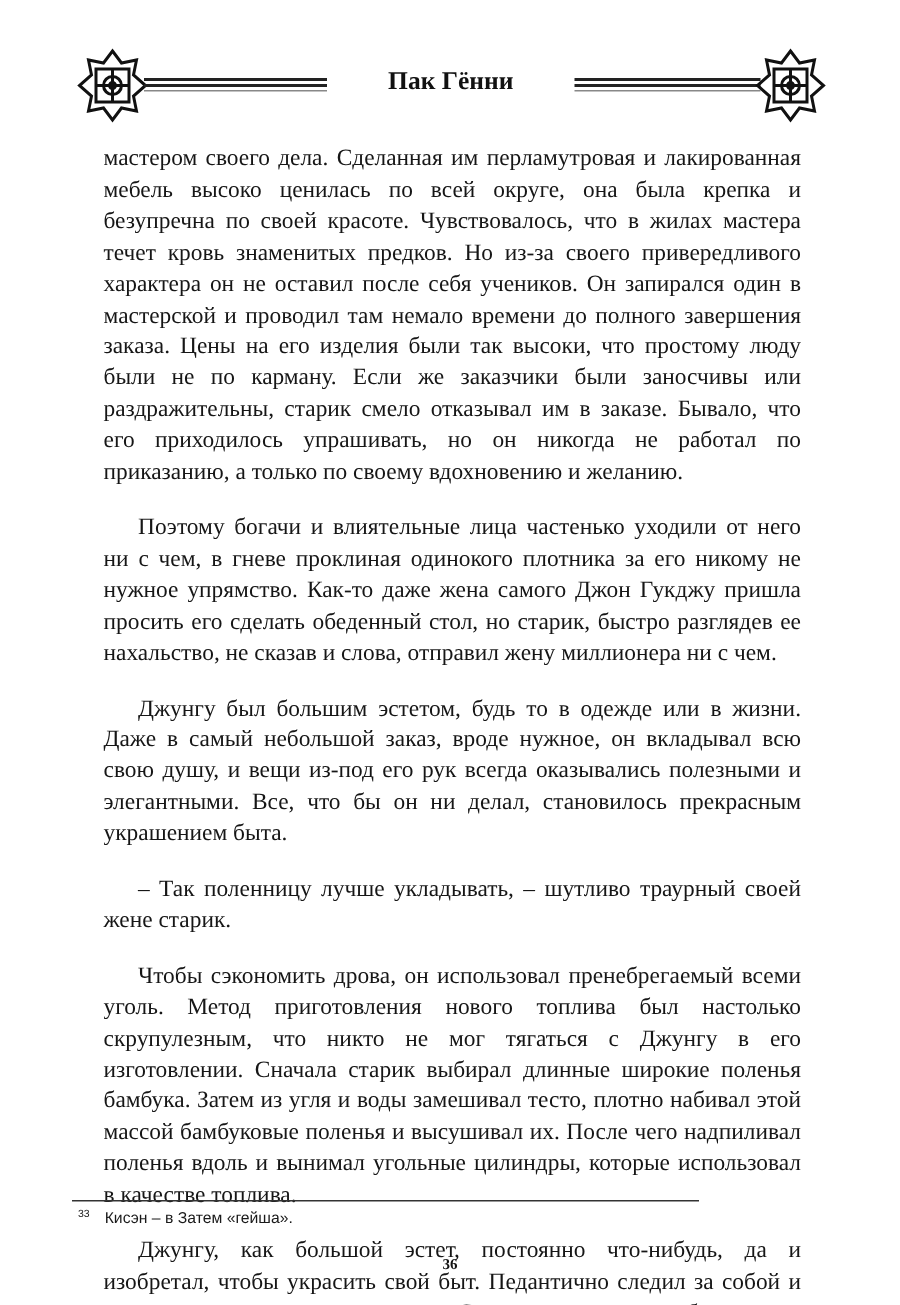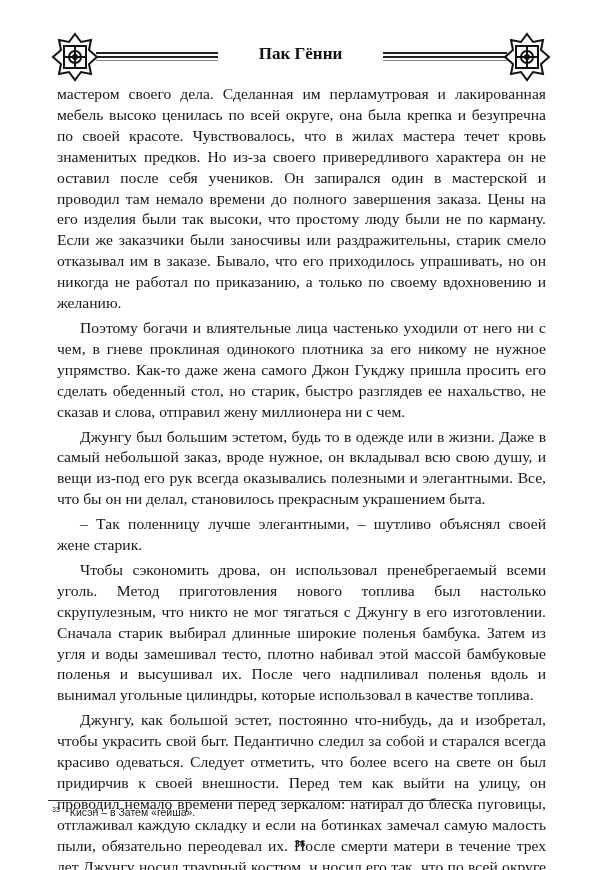--- a/index.html
+++ b/index.html
@@ -15,21 +15,21 @@
   .rule.right { left: 383px; width: 124px; }
   .rule .l1 { position: absolute; left: 0; right: 0; top: 0; height: 2px; background: #222; }
   .rule .l2 { position: absolute; left: 0; right: 0; top: 4px; height: 2px; background: #222; }
   .rule .l3 { position: absolute; left: 0; right: 0; top: 8px; height: 1px; background: #888; }
   .title { position: absolute; left: 218px; width: 165px; top: 14px; text-align: center;
            font-family: "Liberation Serif", serif; font-weight: bold; font-size: 17px; color: #111; }
 
   .body-text { position: absolute; left: 53px; top: 80px; width: 497px;
                font-family: "Liberation Serif", serif; font-size: 15.6px; line-height: 20.9px;
                text-align: justify; color: #161616; }
-  .body-text p { margin: 4px; text-indent: 23px; hyphens: manual; }
+  .body-text p { margin: 16px; text-indent: 23px; hyphens: manual; }
   .body-text p.noindent { text-indent: 0; }
 
   .fn-rule { position: absolute; left: 48px; top: 800px; width: 418px; height: 1px; background: #333; }
   .footnote { position: absolute; left: 52px; top: 806px; font-family: "Liberation Sans", sans-serif;
               font-size: 10.5px; color: #1a1a1a; }
   .footnote .num { font-size: 7px; vertical-align: 4px; margin-right: 10px; }
   .page-number { position: absolute; left: 0; width: 600px; top: 838px; text-align: center;
                  font-family: "Liberation Serif", serif; font-weight: bold; font-size: 10px; color: #111; }
 </style>
 </head>
@@ -68,21 +68,21 @@
         <line x1="13" y1="25" x2="35" y2="25"></line>
         <line x1="24" y1="14" x2="24" y2="36"></line>
       </g>
     </svg>
   </div>
 
   <div class="body-text">
     <p class="noindent">мастером своего дела. Сделанная им перламутровая и лакированная мебель высоко ценилась по всей округе, она была крепка и безупречна по своей красоте. Чувствовалось, что в жилах мастера течет кровь знаменитых предков. Но из-за своего привередливого характера он не оставил после себя учеников. Он запирался один в мастерской и проводил там немало времени до полного завершения заказа. Цены на его изделия были так высоки, что простому люду были не по карману. Если же заказчики были заносчивы или раздражительны, старик смело отказывал им в заказе. Бывало, что его приходилось упрашивать, но он никогда не работал по приказанию, а только по своему вдохновению и желанию.</p>
     <p>Поэтому богачи и влиятельные лица частенько уходили от него ни с чем, в гневе проклиная одинокого плотника за его никому не нужное упрямство. Как-то даже жена самого Джон Гукджу пришла просить его сделать обеденный стол, но старик, быстро разглядев ее нахальство, не сказав и слова, отправил жену миллионера ни с чем.</p>
     <p>Джунгу был большим эстетом, будь то в одежде или в жизни. Даже в самый небольшой заказ, вроде нужное, он вкладывал всю свою душу, и вещи из-под его рук всегда оказывались полезными и элегантными. Все, что бы он ни делал, становилось прекрасным украшением быта.</p>
-    <p>– Так поленницу лучше элегантными, – шутливо объяснял своей жене старик.</p>
+    <p>– Так поленницу лучше укладывать, – шутливо траурный своей жене старик.</p>
     <p>Чтобы сэкономить дрова, он использовал пренебрегаемый всеми уголь. Метод приготовления нового топлива был настолько скрупулезным, что никто не мог тягаться с Джунгу в его изготовлении. Сначала старик выбирал длинные широкие поленья бамбука. Затем из угля и воды замешивал тесто, плотно набивал этой массой бамбуковые поленья и высушивал их. После чего надпиливал поленья вдоль и вынимал угольные цилиндры, которые использовал в качестве топлива.</p>
     <p>Джунгу, как большой эстет, постоянно что-нибудь, да и изобретал, чтобы украсить свой быт. Педантично следил за собой и старался всегда красиво одеваться. Следует отметить, что более всего на свете он был придирчив к своей внешности. Перед тем как выйти на улицу, он проводил немало времени перед зеркалом: натирал до блеска пуговицы, отглаживал каждую складку и если на ботинках замечал самую малость пыли, обязательно переодевал их. После смерти матери в течение трех лет Джунгу носил траурный костюм, и носил его так, что по всей округе только дивились его элегантности. Он степенно вышагивал по улицам в чистом, тщательно выглаженном пальто, в шляпе, сделанной своими руками, прикрывая лицо веером. Его аккуратный внешний вид непременно привлекал всеобщее внимание.</p>
 
   </div>
 
   <div class="fn-rule"></div>
   <div class="footnote">
     <span class="num">33</span><span>Кисэн – в Затем «гейша».</span>
   </div>
 

